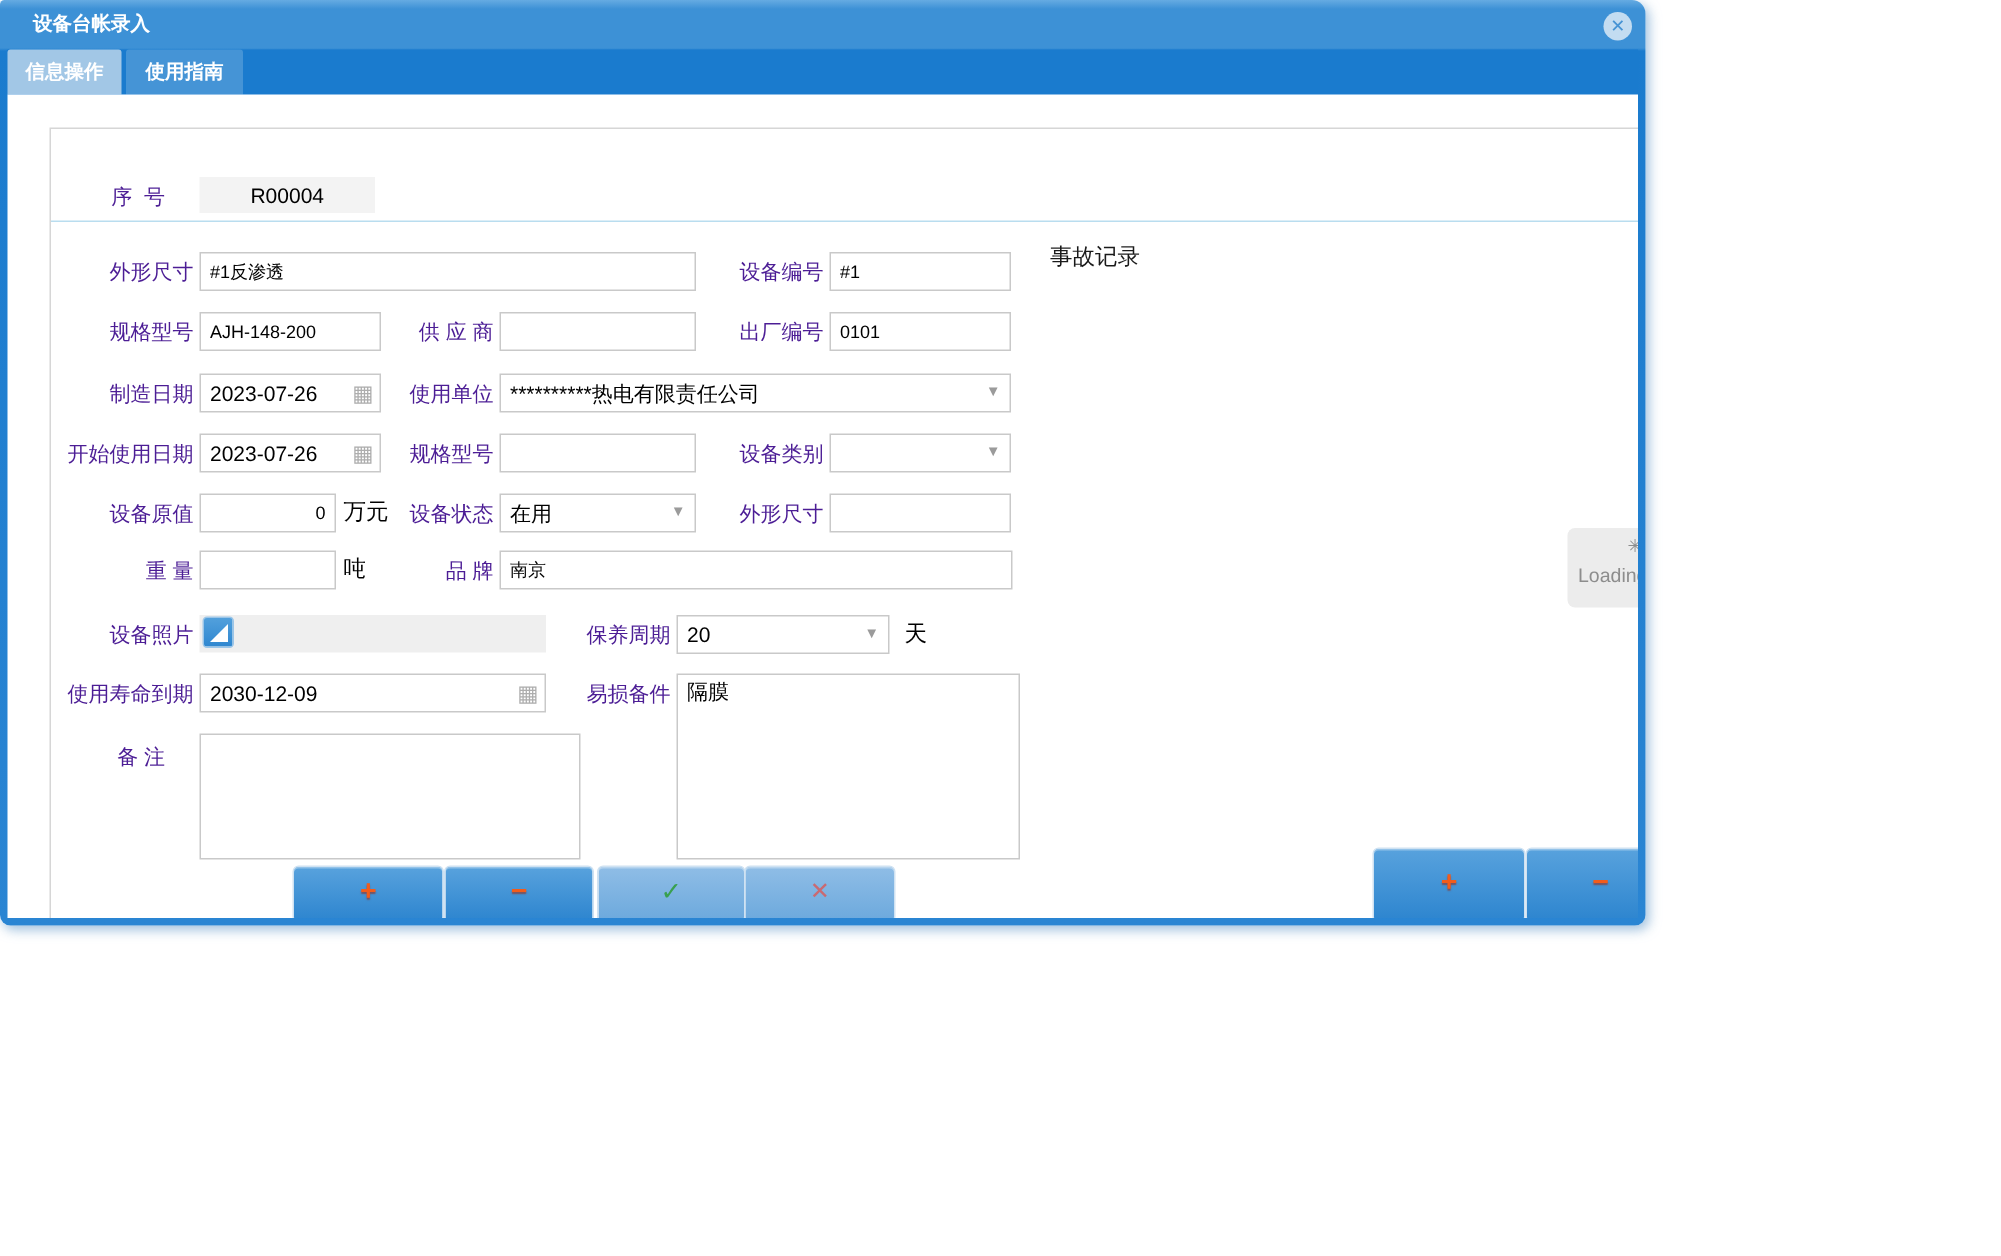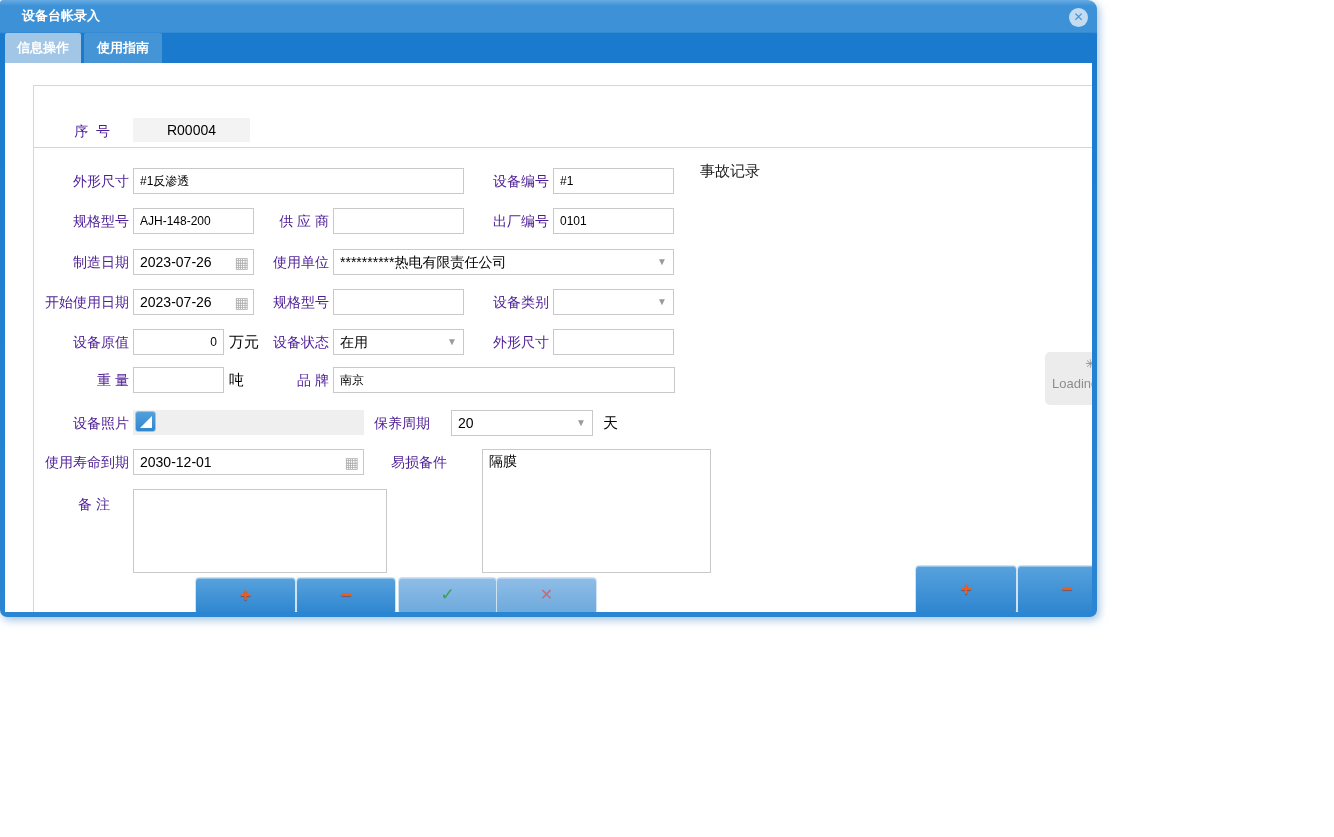--- a/index.html
+++ b/index.html
@@ -149,34 +149,34 @@
       <div class="unit" style="left:224px;top:304px;">吨</div>
       <div class="lbl" style="left:260px;top:304px;width:64px;">品 牌</div>
       <input class="inp" style="left: 328px; top: 304px; width: 342px;" value="南京">
 
       <div class="lbl" style="left:24px;top:347px;width:100px;">设备照片</div>
       <div class="photo-bar">
         <div class="photo-btn">
           <div class="tri"></div>
         </div>
       </div>
-      <div class="lbl" style="left:359px;top:347px;width:66px;">保养周期</div>
+      <div class="lbl" style="left:376px;top:347px;width:66px;">保养周期</div>
       <div class="combo" style="left:446px;top:347px;width:142px;">
         <span>20</span>
         <span class="arrow">▼</span>
       </div>
       <div class="unit" style="left:598px;top:347px;">天</div>
 
       <div class="lbl" style="left:20px;top:386px;width:104px;">使用寿命到期</div>
       <div class="datef" style="left:128px;top:386px;width:231px;">
-        <span>2030-12-01</span>
+        <span>2030-12-09</span>
         <span class="cal">▦</span>
       </div>
       <div class="lbl" style="left:376px;top:386px;width:66px;">易损备件</div>
-      <textarea class="ta" style="left: 446px; top: 386px; width: 229px; height: 124px; margin-left: 31px;">隔膜</textarea>
+      <textarea class="ta" style="left: 446px; top: 386px; width: 229px; height: 124px;">隔膜</textarea>
 
       <div class="lbl" style="left:50px;top:428px;width:55px;">备 注</div>
       <textarea class="ta" style="left: 128px; top: 426px; width: 254px; height: 84px;"></textarea>
 
       <div class="xbtn" style="left:190px;top:514px;width:99px;height:36px;">
         <span class="g g-plus">+</span>
       </div>
       <div class="xbtn" style="left:291px;top:514px;width:98px;height:36px;">
         <span class="g g-minus">−</span>
       </div>

